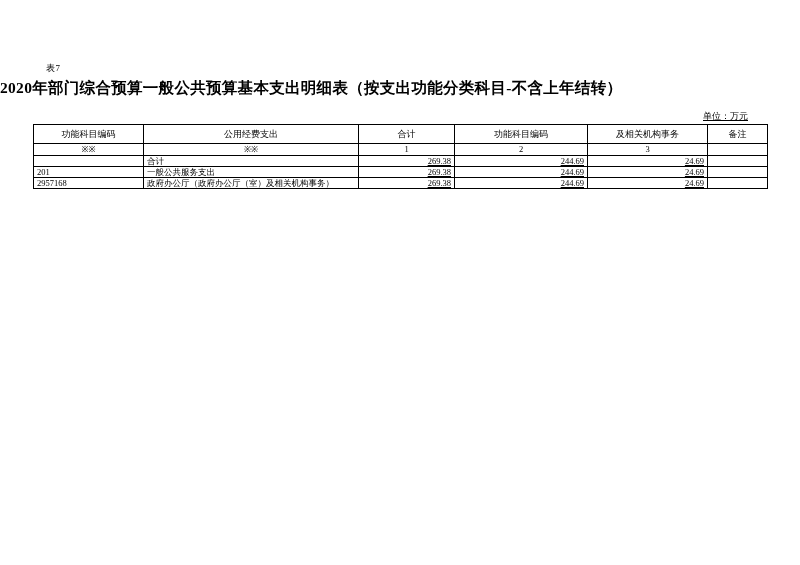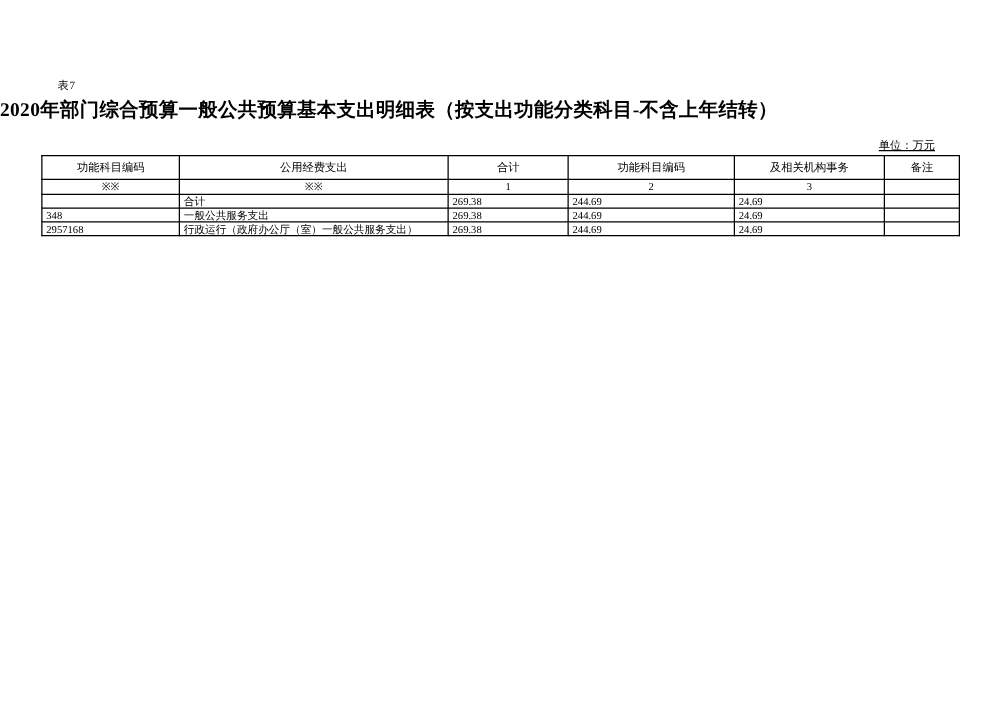--- a/index.html
+++ b/index.html
@@ -77,22 +77,23 @@
     font-size: 8.5px;
   }
   td.c-code {
     text-align: left;
     padding-left: 2px;
   }
   td.c-name {
     text-align: left;
   }
   td.c-num {
-    text-align: left;
+    text-align: right;
     padding-right: 10px;
+    text-decoration: underline;
   }
   td.c-empty {
     text-align: center;
   }
   .indent-0 { padding-left: 2px; }
   .indent-1 { padding-left: 16px; }
   .indent-2 { padding-left: 30px; }
   .name-0 { padding-left: 95px; }
   .name-1 { padding-left: 80px; }
   .name-2 { padding-left: 88px; }
@@ -147,32 +148,32 @@
       <tr>
         <td class="c-code indent-0"></td>
         <td class="c-name name-0">合计</td>
         <td class="c-num">269.38</td>
         <td class="c-num">244.69</td>
         <td class="c-num">24.69</td>
         <td class="c-empty"></td>
       </tr>
 
       <tr>
-        <td class="c-code indent-0">348</td>
+        <td class="c-code indent-0">201</td>
         <td class="c-name name-1">一般公共服务支出</td>
         <td class="c-num">269.38</td>
         <td class="c-num">244.69</td>
         <td class="c-num">24.69</td>
         <td class="c-empty"></td>
       </tr>
 
 
       <tr>
         <td class="c-code indent-2">2957168</td>
-        <td class="c-name name-3">行政运行（政府办公厅（室）一般公共服务支出）</td>
+        <td class="c-name name-3">政府办公厅（政府办公厅（室）及相关机构事务）</td>
         <td class="c-num">269.38</td>
         <td class="c-num">244.69</td>
         <td class="c-num">24.69</td>
         <td class="c-empty"></td>
       </tr>
     </tbody>
   </table>
 
 </div>
 

